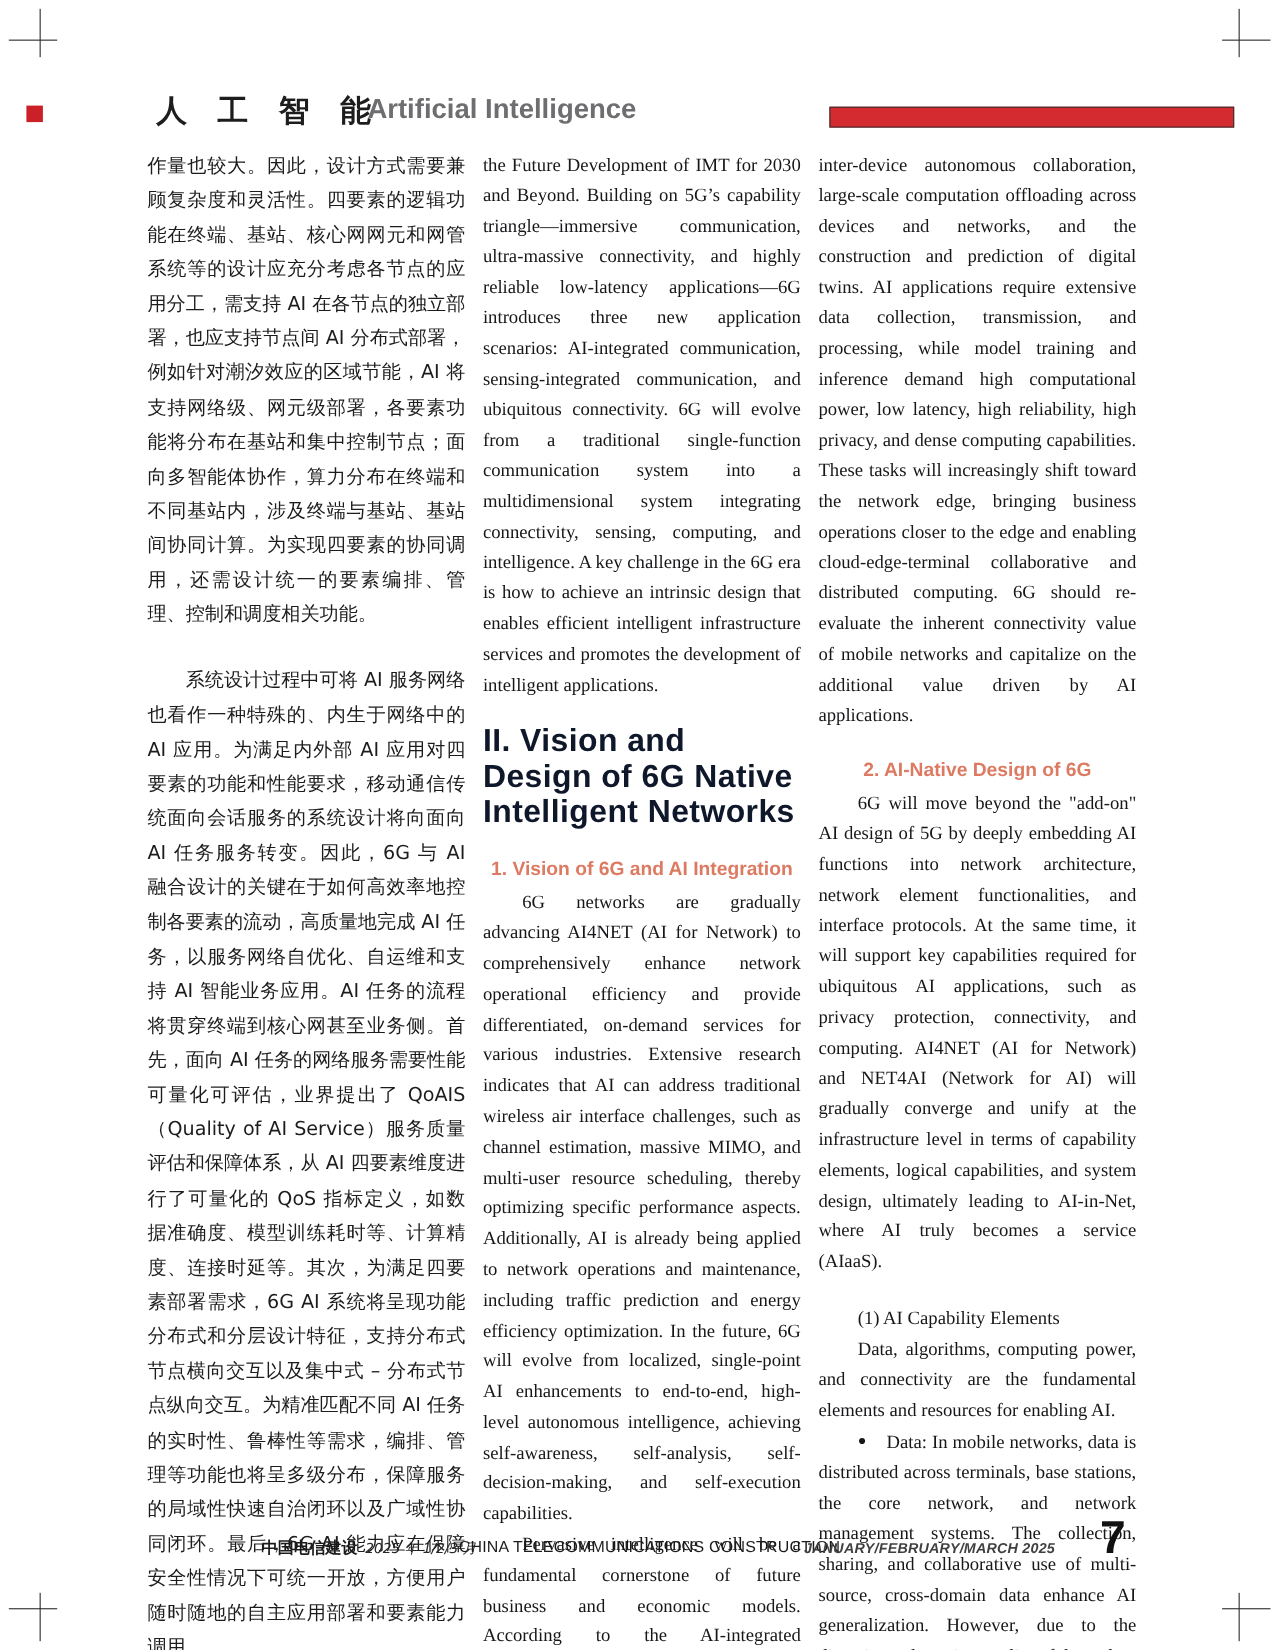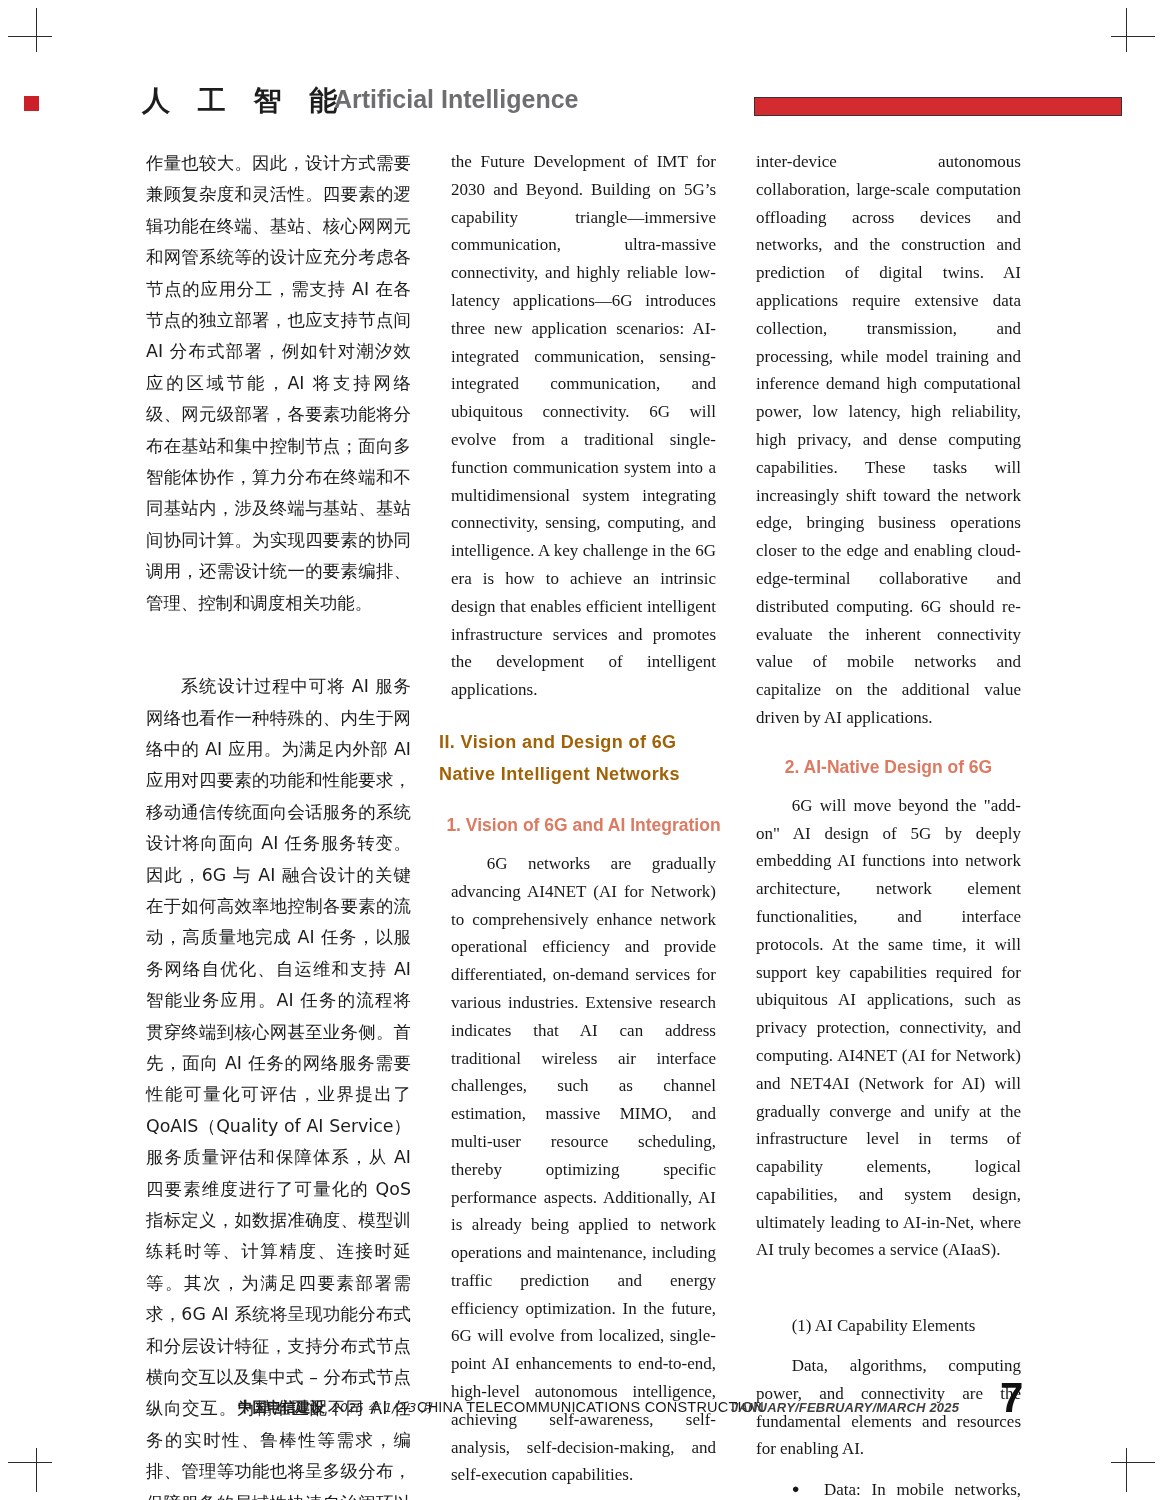--- a/index.html
+++ b/index.html
@@ -83,21 +83,21 @@
     position: absolute;
     left: 134px;
     top: 136px;
     width: 900px;
     display: flex;
     gap: 16px;
   }
   .col { width: 289px; }
 
   p {
-    margin: 12px;
+    margin: 0;
     text-align: justify;
     text-justify: inter-character;
   }
 
   
   .cn-p {
     font-family: "DejaVu Sans", "Liberation Sans", sans-serif;
     font-size: 17.4px;
     line-height: 31.4px;
     color: #1c1c1c;
@@ -109,25 +109,25 @@
   .en-p {
     font-family: "Liberation Serif", "DejaVu Serif", serif;
     font-size: 17px;
     line-height: 27.8px;
     color: #17171a;
     text-align: justify;
   }
   .en-indent { text-indent: 2.1em; }
   .h-en-major {
     font-family: "Liberation Sans", "DejaVu Sans", sans-serif;
-    font-size: 18px;
+    font-size: 29px;
     font-weight: 700;
     line-height: 32px;
     letter-spacing: 0.4px;
-    color: #a16207;
+    color: #0f172a;
     margin: 22px 0 6px 0;
     text-align: left;
   }
   .h-en-minor {
     font-family: "Liberation Sans", "DejaVu Sans", sans-serif;
     font-size: 17.5px;
     font-weight: 700;
     line-height: 26px;
     color: #dd7a62;
     margin: 22px 0 4px 0;

